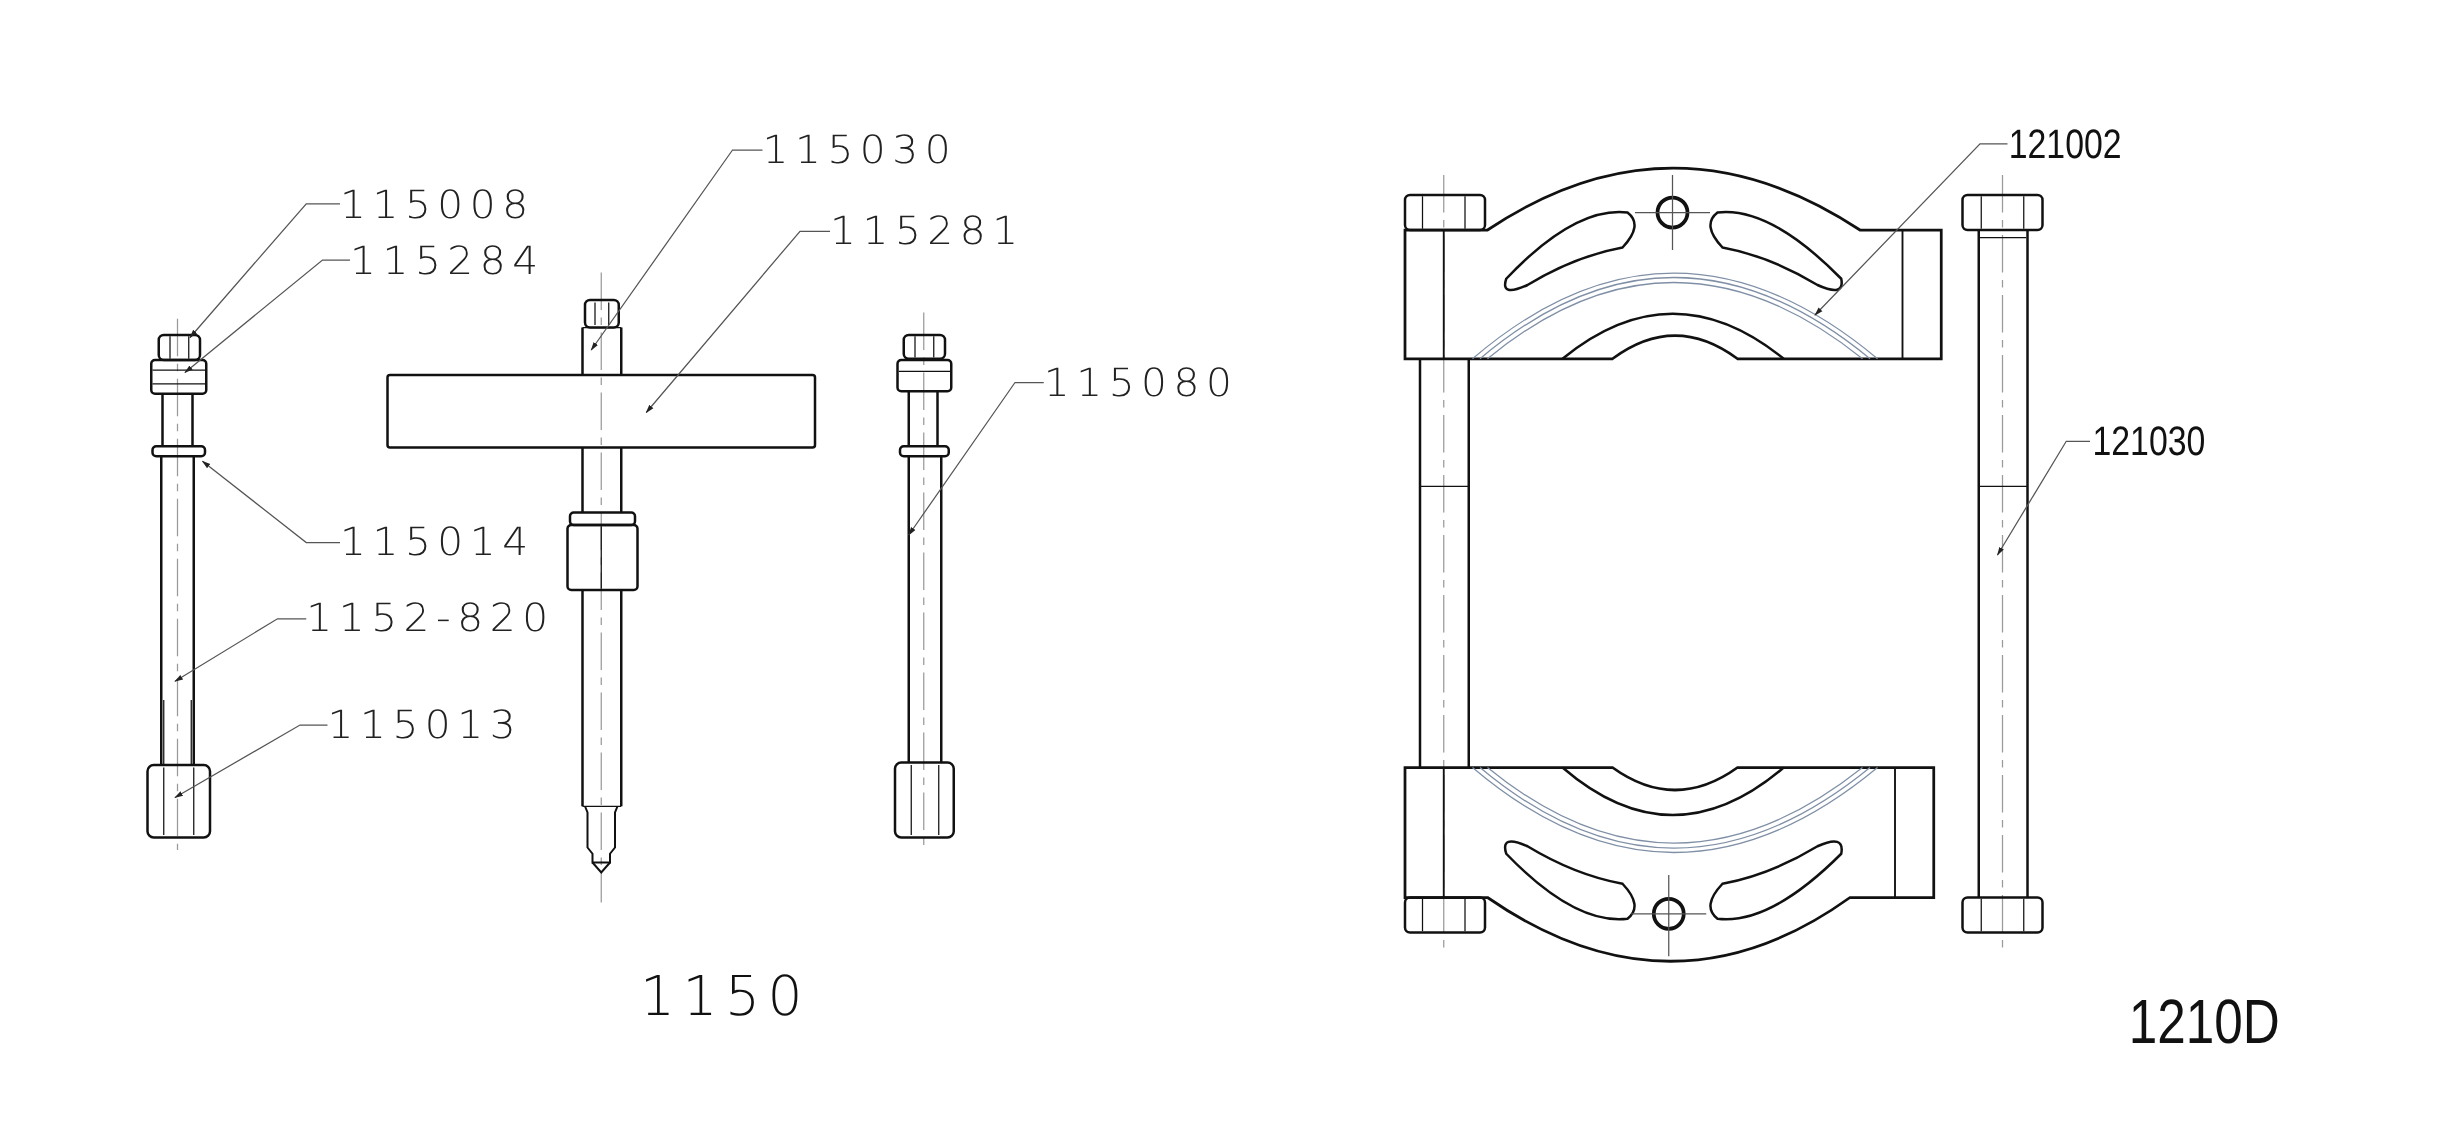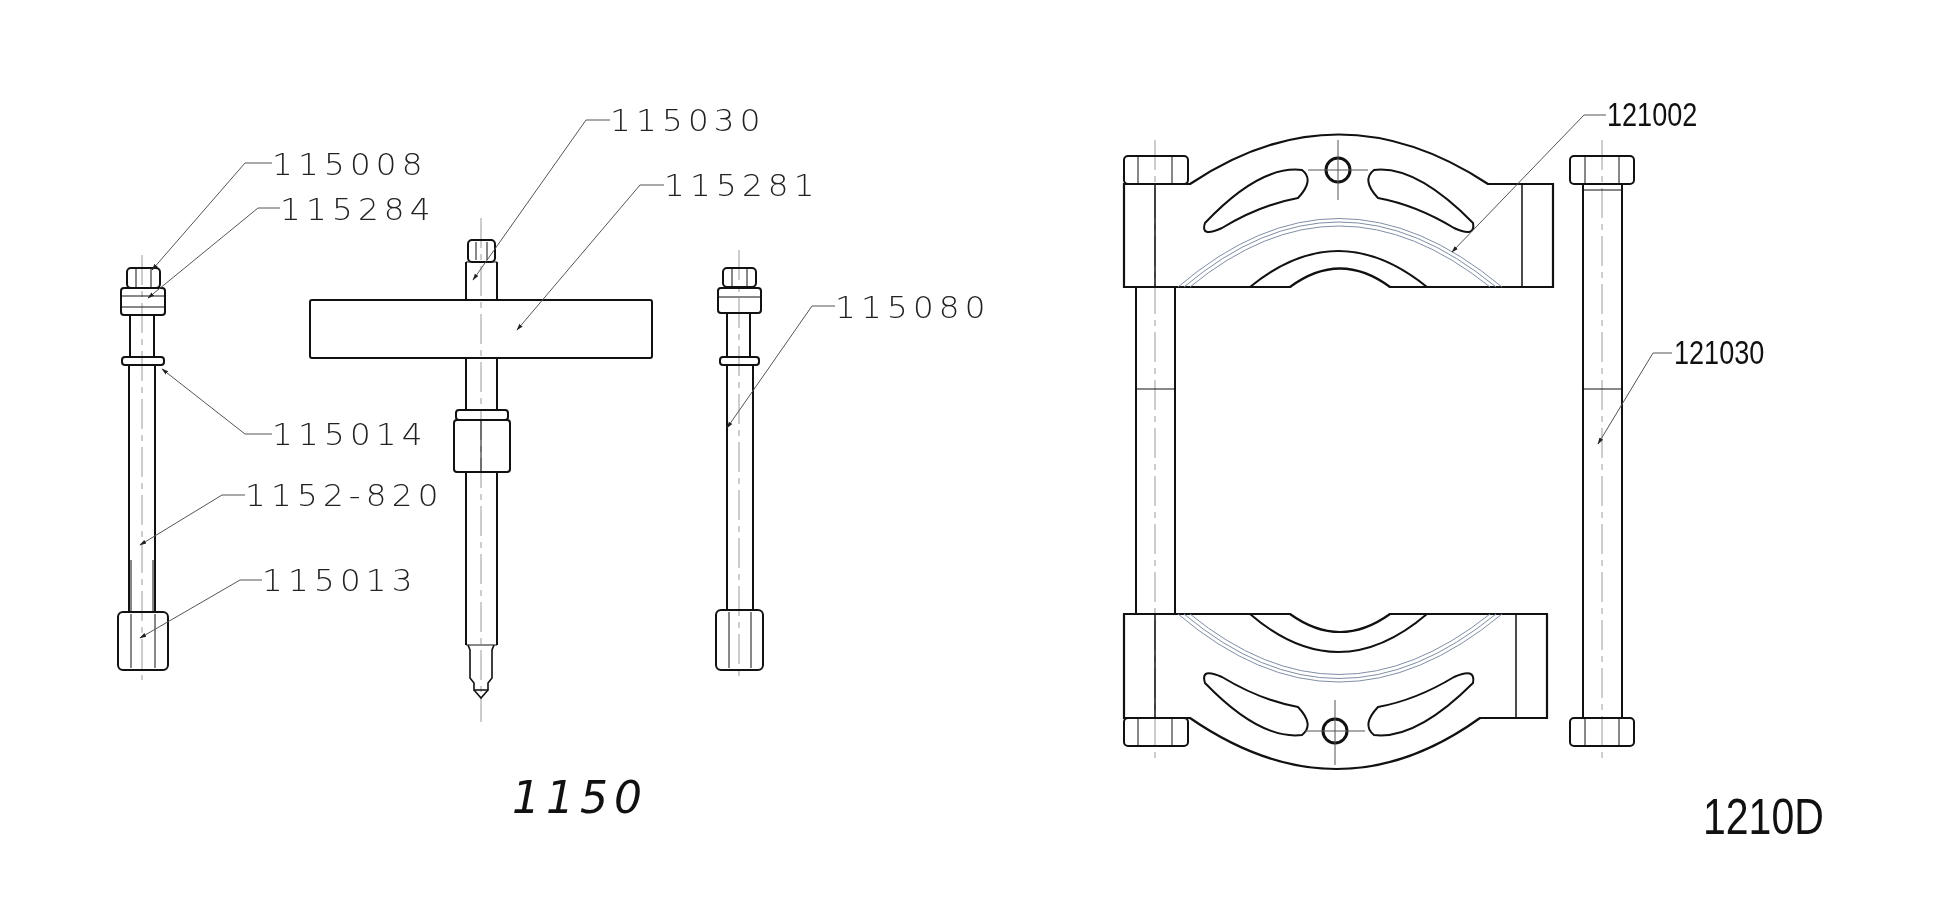--- a/index.html
+++ b/index.html
@@ -164,18 +164,18 @@
 
 <div class="part-label thin" style="left:272px; top:149px;">115008</div>
 <div class="part-label thin" style="left:280px; top:194px;">115284</div>
 <div class="part-label thin" style="left:272px; top:419px;">115014</div>
 <div class="part-label thin" style="left:245px; top:480px;">1152-820</div>
 <div class="part-label thin" style="left:262px; top:565px;">115013</div>
 <div class="part-label thin" style="left:610px; top:105px;">115030</div>
 <div class="part-label thin" style="left:664px; top:170px;">115281</div>
 <div class="part-label thin" style="left:835px; top:292px;">115080</div>
 
-<div class="part-label title-thin" style="left:512px; top:776px;font-style:italic;">1150</div>
+<div class="part-label title-thin" style="left:512px; top:776px;">1150</div>
 
 <div class="part-label cond" style="left:1607px; top:98px;">121002</div>
 <div class="part-label cond" style="left:1674px; top:336px;">121030</div>
 
 <div class="part-label title-cond" style="left:1703px; top:792px;">1210D</div>
 
 </body></html>

